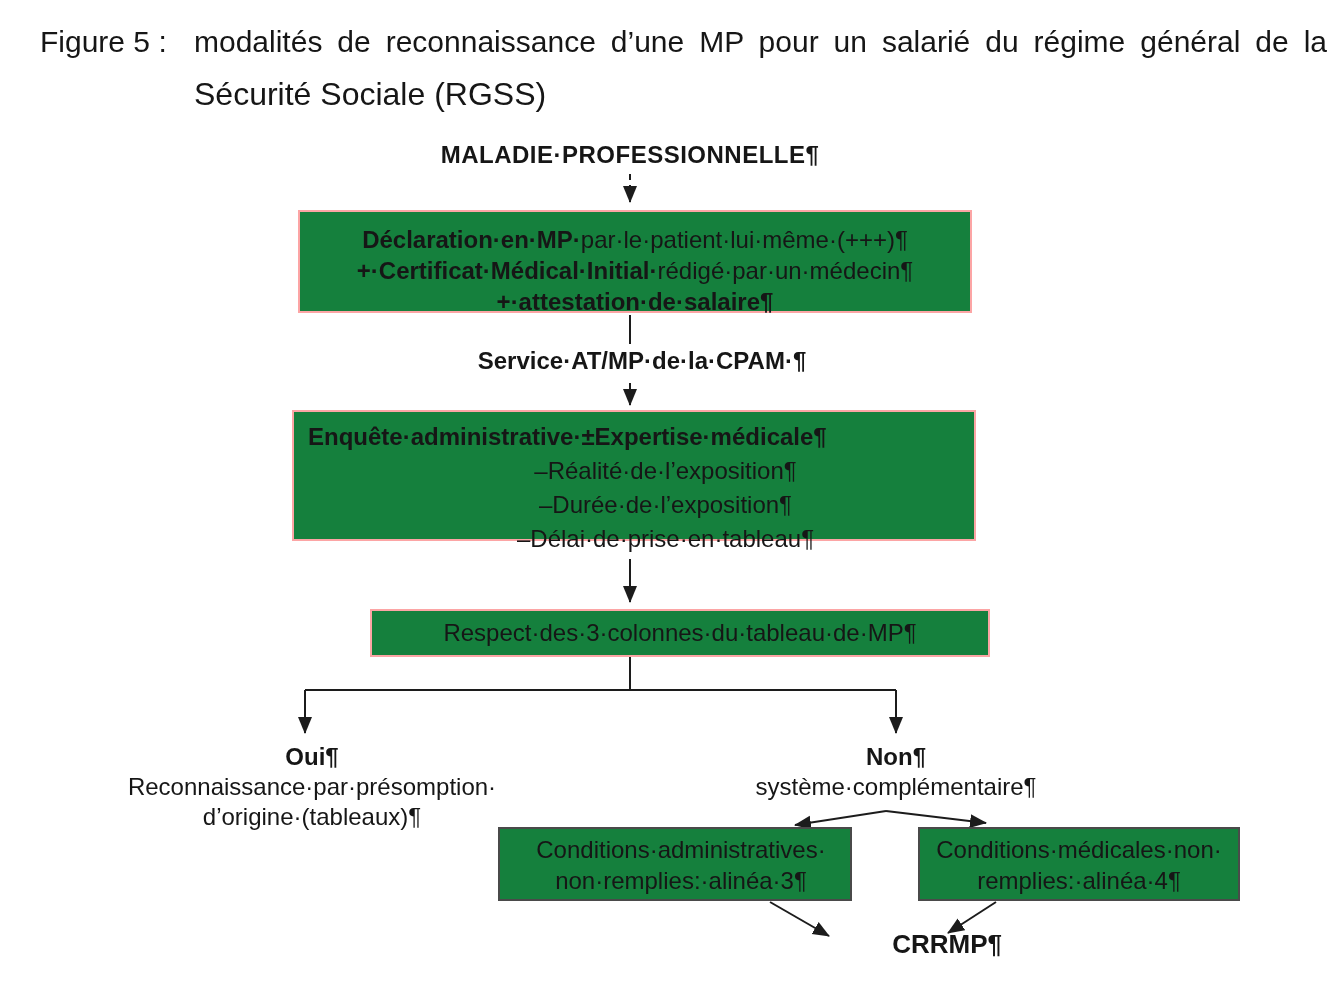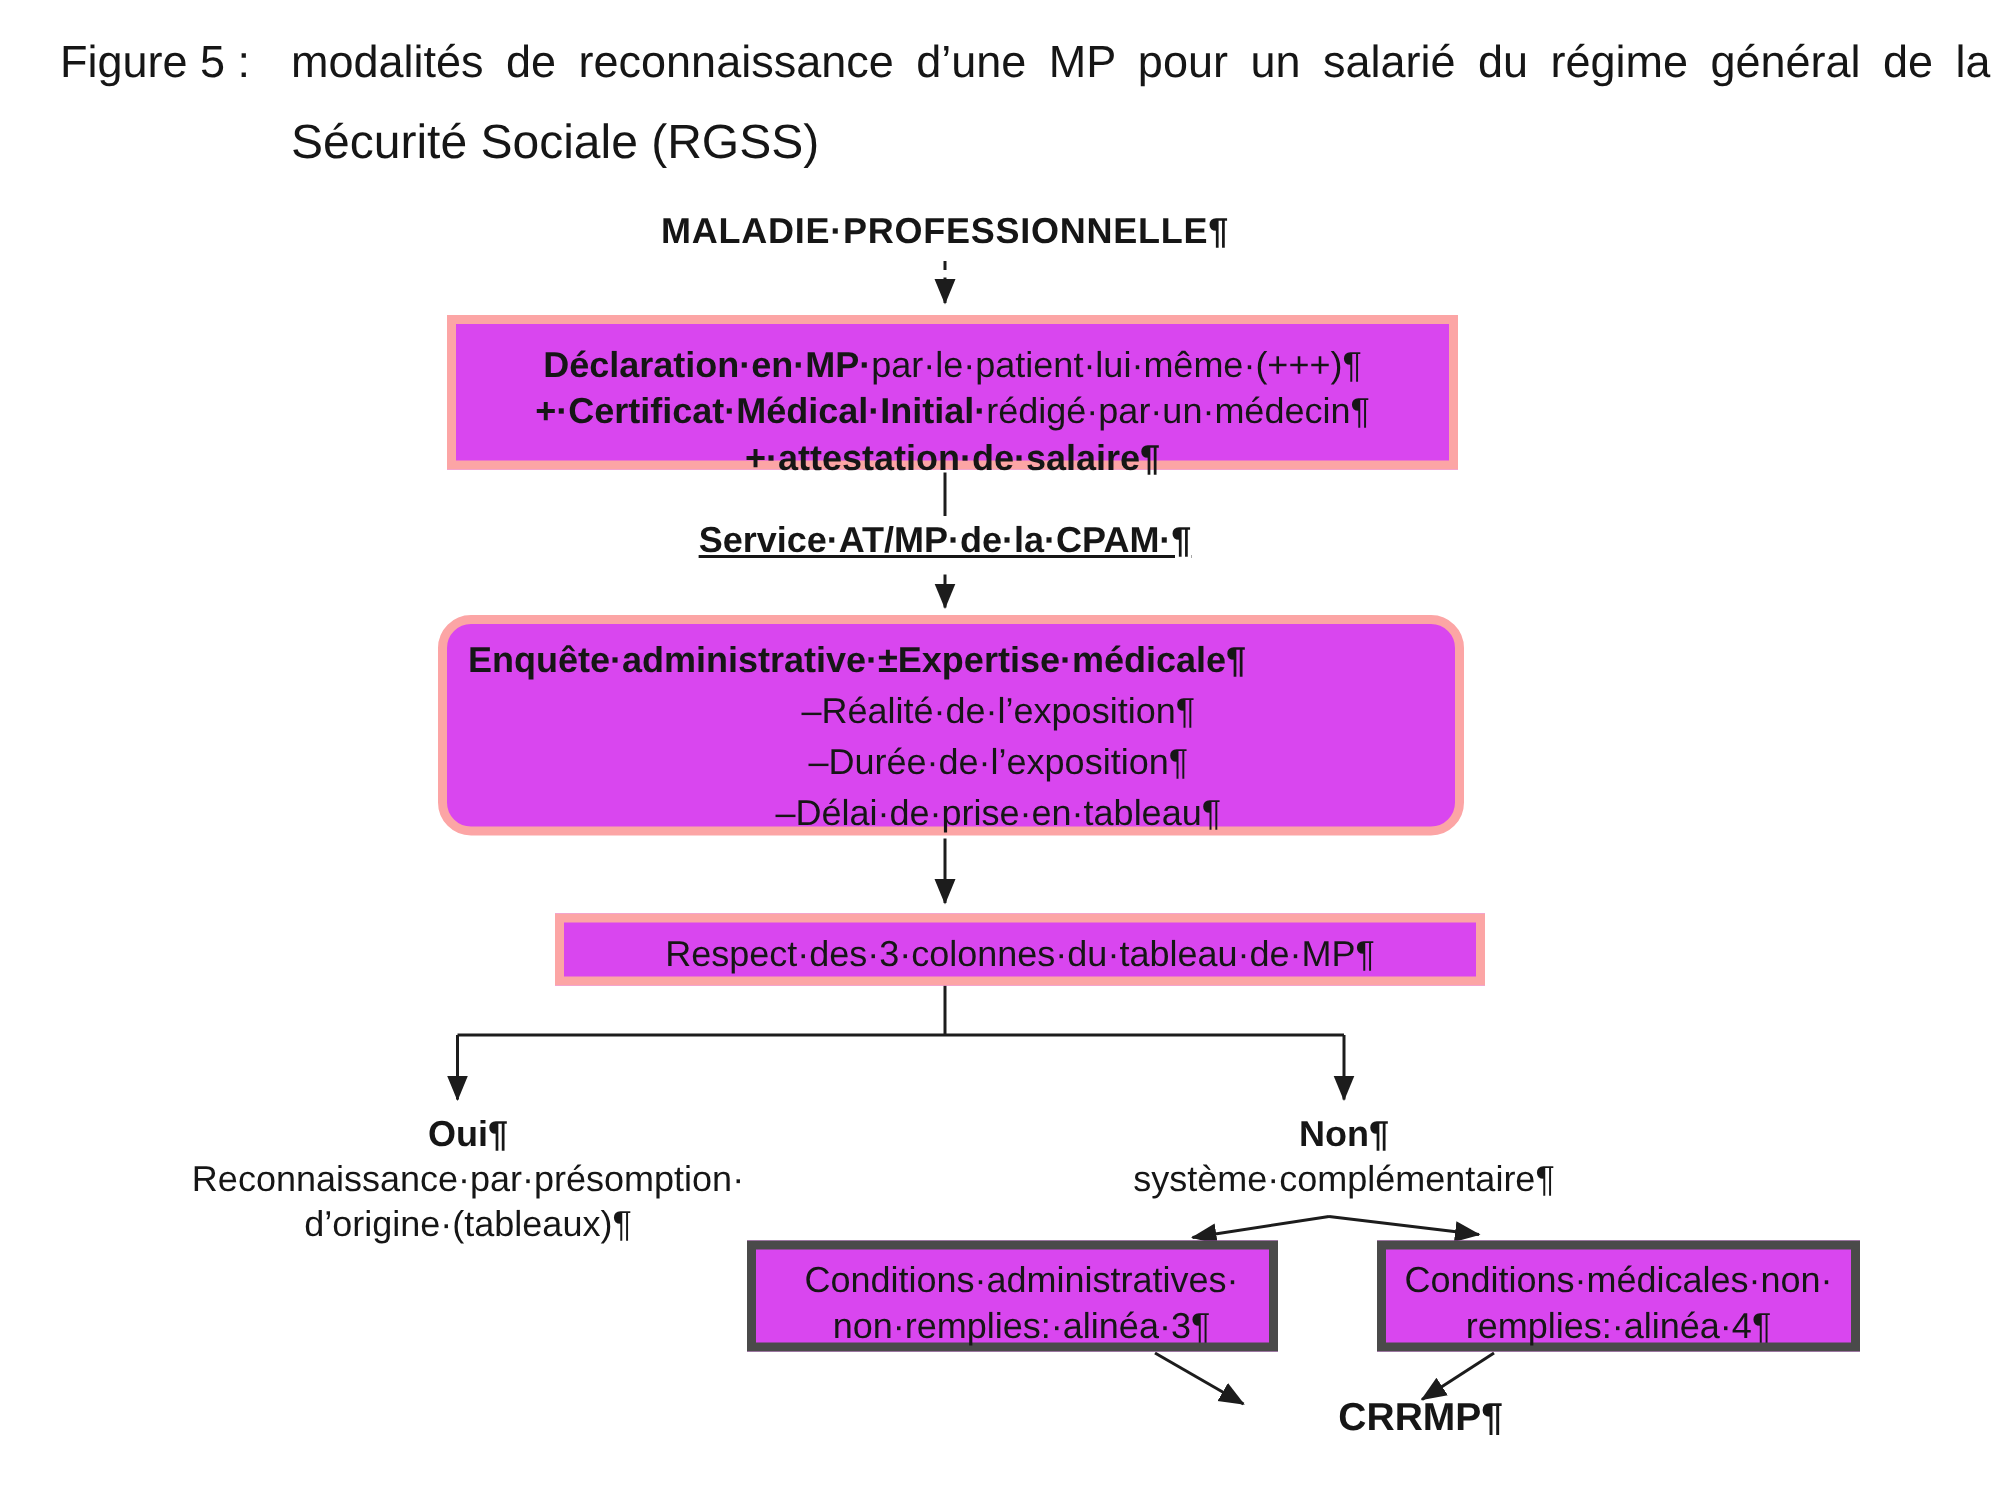--- a/index.html
+++ b/index.html
@@ -38,36 +38,36 @@
   
   .node-text { text-align: center; font-size: 24px; }
   .bold { font-weight: 700; }
 
   .maladie {
     left: 280px; top: 141px; width: 700px;
     font-weight: 700; font-size: 24px; letter-spacing: 0.5px;
   }
 
   .flowbox {
-    border: 6px solid #fca5a5;
-    background: #d946ef;
+    border: 2px solid #fca5a5;
+    background: #15803d;
     box-sizing: border-box;
     font-size: 24px;
   }
   .box-declaration {
     left: 298px; top: 210px; width: 674px; height: 103px;
     text-align: center; line-height: 31px; padding-top: 12px;
   }
   .service {
-    left: 280px; top: 347px; width: 700px;
-    font-weight: 700; font-size: 24px; text-decoration: underline;
+    left: 292px; top: 347px; width: 700px;
+    font-weight: 700; font-size: 24px;
   }
   .box-enquete {
-    left: 292px; top: 410px; width: 684px; height: 147px;
-    line-height: 34px; padding-top: 8px; border-radius: 22px;
+    left: 292px; top: 410px; width: 684px; height: 131px;
+    line-height: 34px; padding-top: 8px;
   }
   .box-enquete .title { padding-left: 14px; font-weight: 700; }
   .box-enquete .item { padding-left: 63px; text-align: center; }
   .box-respect {
     left: 329px; top: 609px; width: 620px; height: 48px;
     text-align: center; line-height: 44px; margin-left: 41px;
   }
   .oui-block {
     left: 92px; top: 742px; width: 440px;
     text-align: center; font-size: 24px; line-height: 30px;

